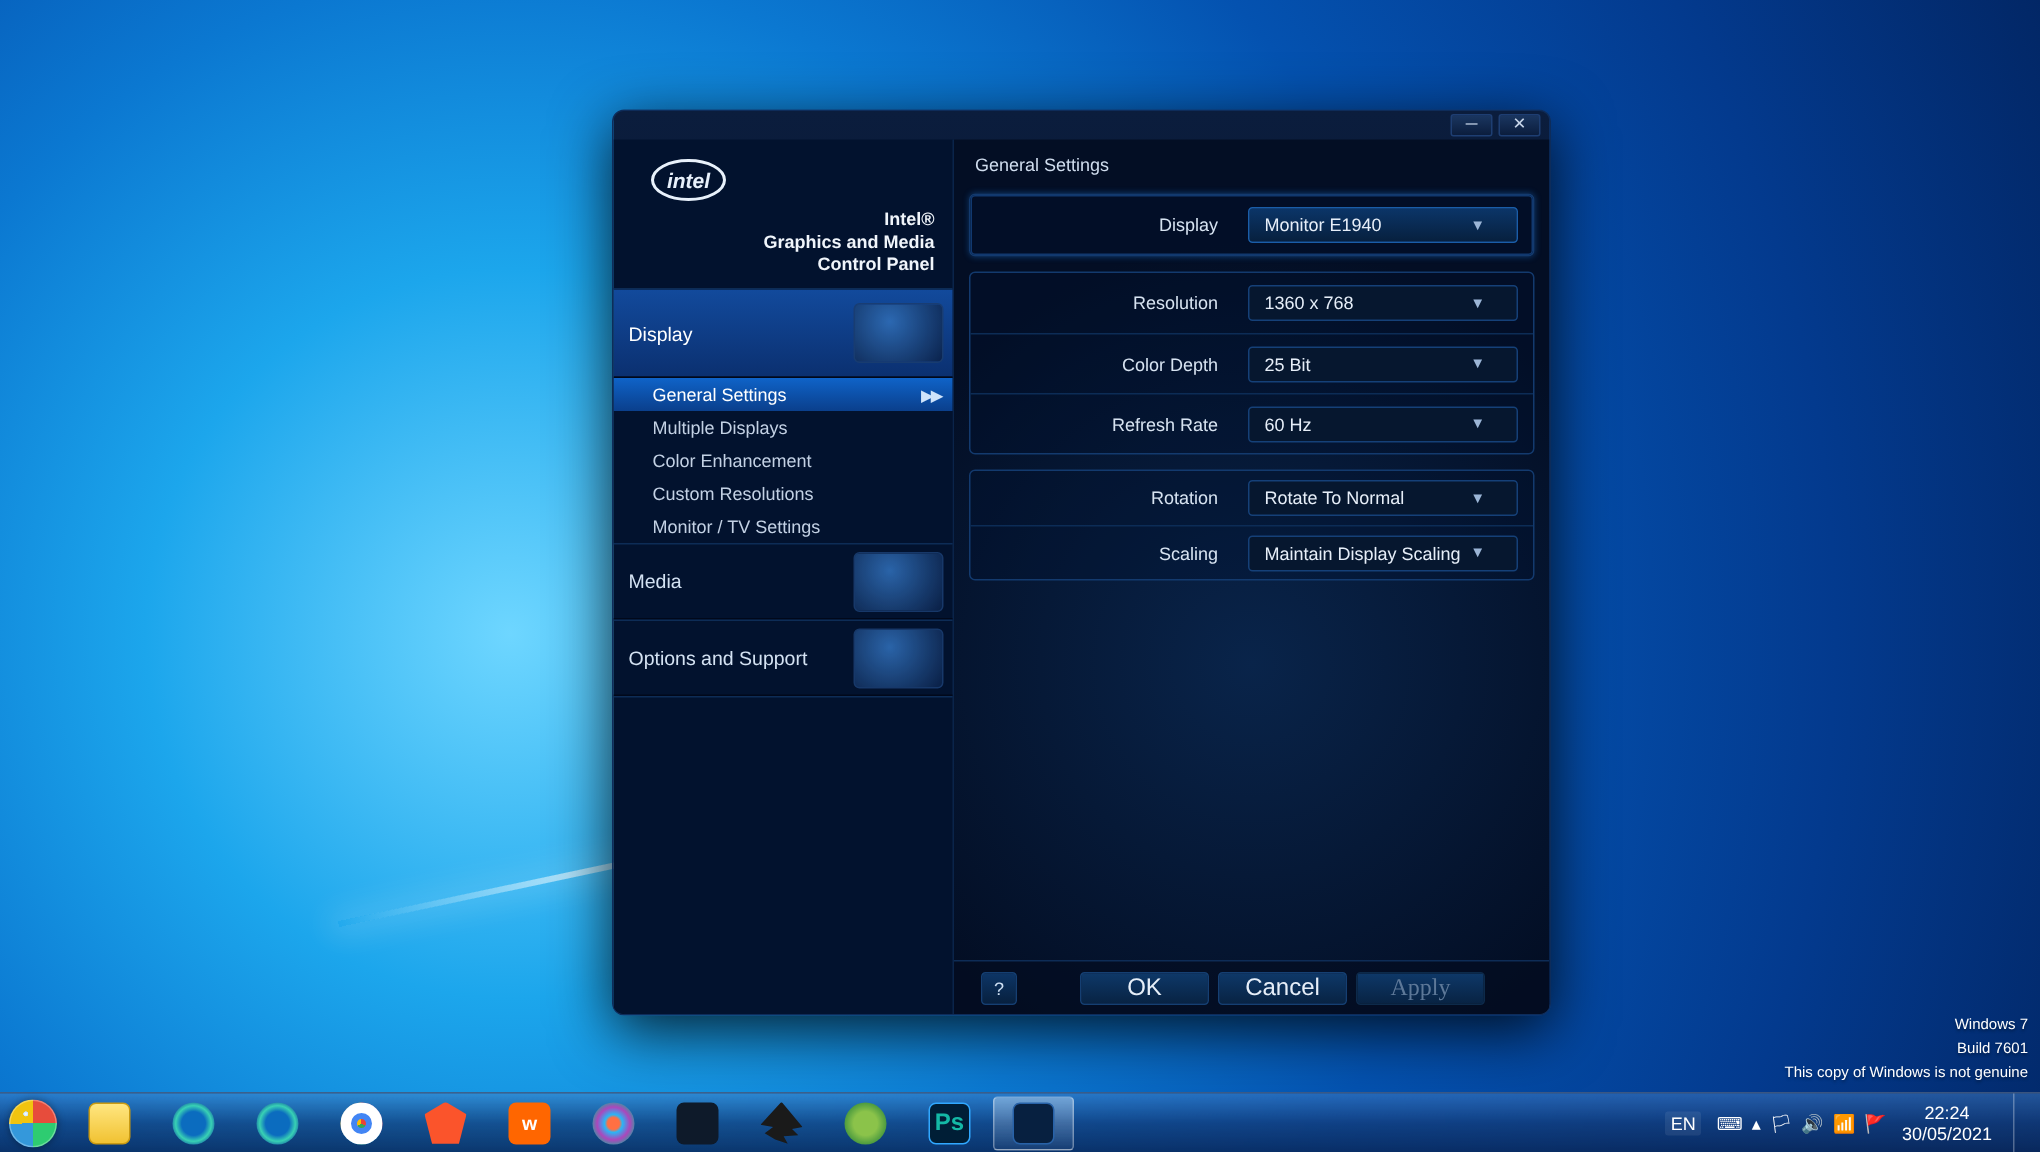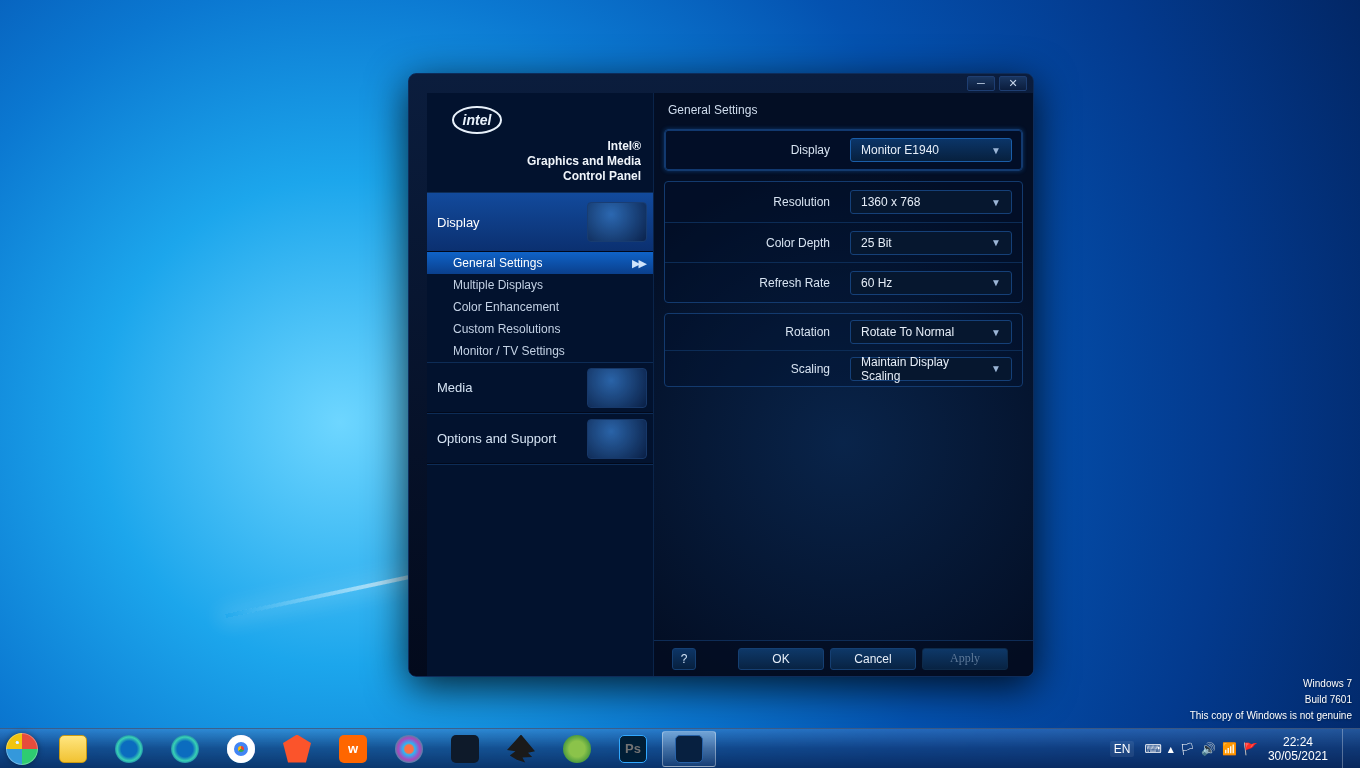--- a/index.html
+++ b/index.html
@@ -55,21 +55,21 @@
 }
 
 .win-body {
   flex: 1; display: flex;
 }
 
 
 .sidebar {
   width: 227px; background: #02122e;
   border-right: 1px solid #0a244a;
-  display: flex; flex-direction: column; margin-left: 18px;
+  display: flex; flex-direction: column;
 }
 .intel-header {
   padding: 10px 12px 8px; text-align: right; color: #dbe7f7;
 }
 .intel-logo {
   display: block; margin: 2px 0 4px 12px;
 }
 .intel-title { font-size: 12px; line-height: 15px; color: #f0f5fb; font-weight: 600; }
 
 .nav-cat {
@@ -126,21 +126,21 @@
 .setting-row:first-child { border-top: none; }
 .setting-row.slim { height: 36px; }
 .set-label {
   width: 185px; text-align: right; color: #d7e3f1; font-size: 12px; padding-right: 20px;
 }
 .dropdown {
   flex: 1; margin-right: 10px; height: 24px;
   background: #06172f; border: 1px solid #154078; border-radius: 3px;
   color: #e6eef8; font-size: 12px;
   display: flex; align-items: center; justify-content: space-between;
-  padding: 0 10px 0 10px; cursor: pointer;
+  padding: 0 21px 0 10px; cursor: pointer;
 }
 .dropdown .dd-arrow { color: #9bb5d6; font-size: 10px; }
 .dropdown.accent { background: linear-gradient(180deg,#0b3568,#07203e); border-color:#1a5da8; }
 
 .main-spacer { flex: 1; }
 
 
 .footer {
   height: 36px; border-top: 1px solid #0e2c56;
   display: flex; align-items: center; justify-content: flex-start;
@@ -150,21 +150,21 @@
 .help-btn {
   width: 24px; height: 22px; border: 1px solid #153f72; border-radius: 3px;
   background: linear-gradient(180deg,#0d3566,#07203e);
   color: #cfe0f4; font-size: 12px; display: inline-flex;
   align-items: center; justify-content: center; cursor: pointer;
   margin-left: 8px; margin-right: 36px;
 }
 .btn {
   width: 86px; height: 22px; border: 1px solid #153f72; border-radius: 3px;
   background: linear-gradient(180deg,#0e3868,#082343);
-  color: #e6eef8; font-size: 12px; display: inline-flex;
+  color: #e6eef8; font-size: 16px; display: inline-flex;
   align-items: center; justify-content: center; cursor: pointer;
 }
 .btn.disabled { color: #5d7898; border-color: #0d2a4a; cursor: default; font-family: Liberation Serif, serif; }
 
 
 .taskbar {
   position: absolute; left: 0; bottom: 0; width: 100%; height: 40px;
   background: linear-gradient(180deg, rgba(70,130,200,0.5) 0%, rgba(20,60,120,0.75) 50%, rgba(10,40,90,0.85) 100%);
   border-top: 1px solid rgba(255,255,255,0.2);
   display: flex; align-items: center;
@@ -197,21 +197,21 @@
 .ic-explorer { background: linear-gradient(180deg,#ffe680,#f1c232); border:1px solid #c99a12; }
 .ic-edge     { background: radial-gradient(circle at 50% 50%, #0b6cbf 40%, #38d1b4 60%, #1259a0 80%); border-radius:50%; }
 .ic-edge2    { background: radial-gradient(circle at 50% 50%, #0b6cbf 40%, #38d1b4 60%, #1259a0 80%); border-radius:50%; }
 .ic-chrome   { background: conic-gradient(#ea4335 0 33%, #34a853 33% 66%, #fbbc05 66% 100%); border-radius:50%; box-shadow: inset 0 0 0 7px #fff, inset 0 0 0 11px #4285f4; }
 .ic-brave    { background: #fb542b; clip-path: polygon(50% 0%,100% 30%,82% 100%,18% 100%,0% 30%); }
 .ic-wattpad  { background: #ff6600; }
 .ic-waterfox { background: radial-gradient(circle at 50% 50%, #ff7043 20%, #29b6f6 30%, #ab47bc 55%, #26a69a 80%); border-radius:50%;}
 .ic-filmora  { background: #0e1a2a; }
 .ic-inkscape { background: #1a1a1a; clip-path: polygon(50% 0,100% 60%,75% 65%,90% 80%,55% 82%,65% 100%,35% 90%,10% 75%,30% 60%,0 55%); }
 .ic-corel    { background: radial-gradient(circle at 50% 50%, #8bc34a 40%, #388e3c 80%); border-radius:50%; }
-.ic-ps       { background: #001e36; border:1px solid #31a8ff; color:#737373; font-size:13px; }
+.ic-ps       { background: #001e36; border:1px solid #31a8ff; color:#14b8a6; font-size:16px; }
 .ic-intel    { background: #072040; border:1px solid #2862a8; }
 
 .tray {
   margin-left: auto; display: flex; align-items: center; color: #fff;
   font-size: 12px; gap: 10px; padding-right: 8px;
 }
 .tray .lang { background: rgba(255,255,255,0.08); padding:1px 4px; border-radius:2px; cursor:pointer; }
 .tray .icons { display: flex; gap: 6px; align-items: center; }
 .tray .icons span { cursor: pointer; font-size: 12px; }
 .clock { text-align: center; line-height: 14px; font-size: 12px; cursor:pointer; }

